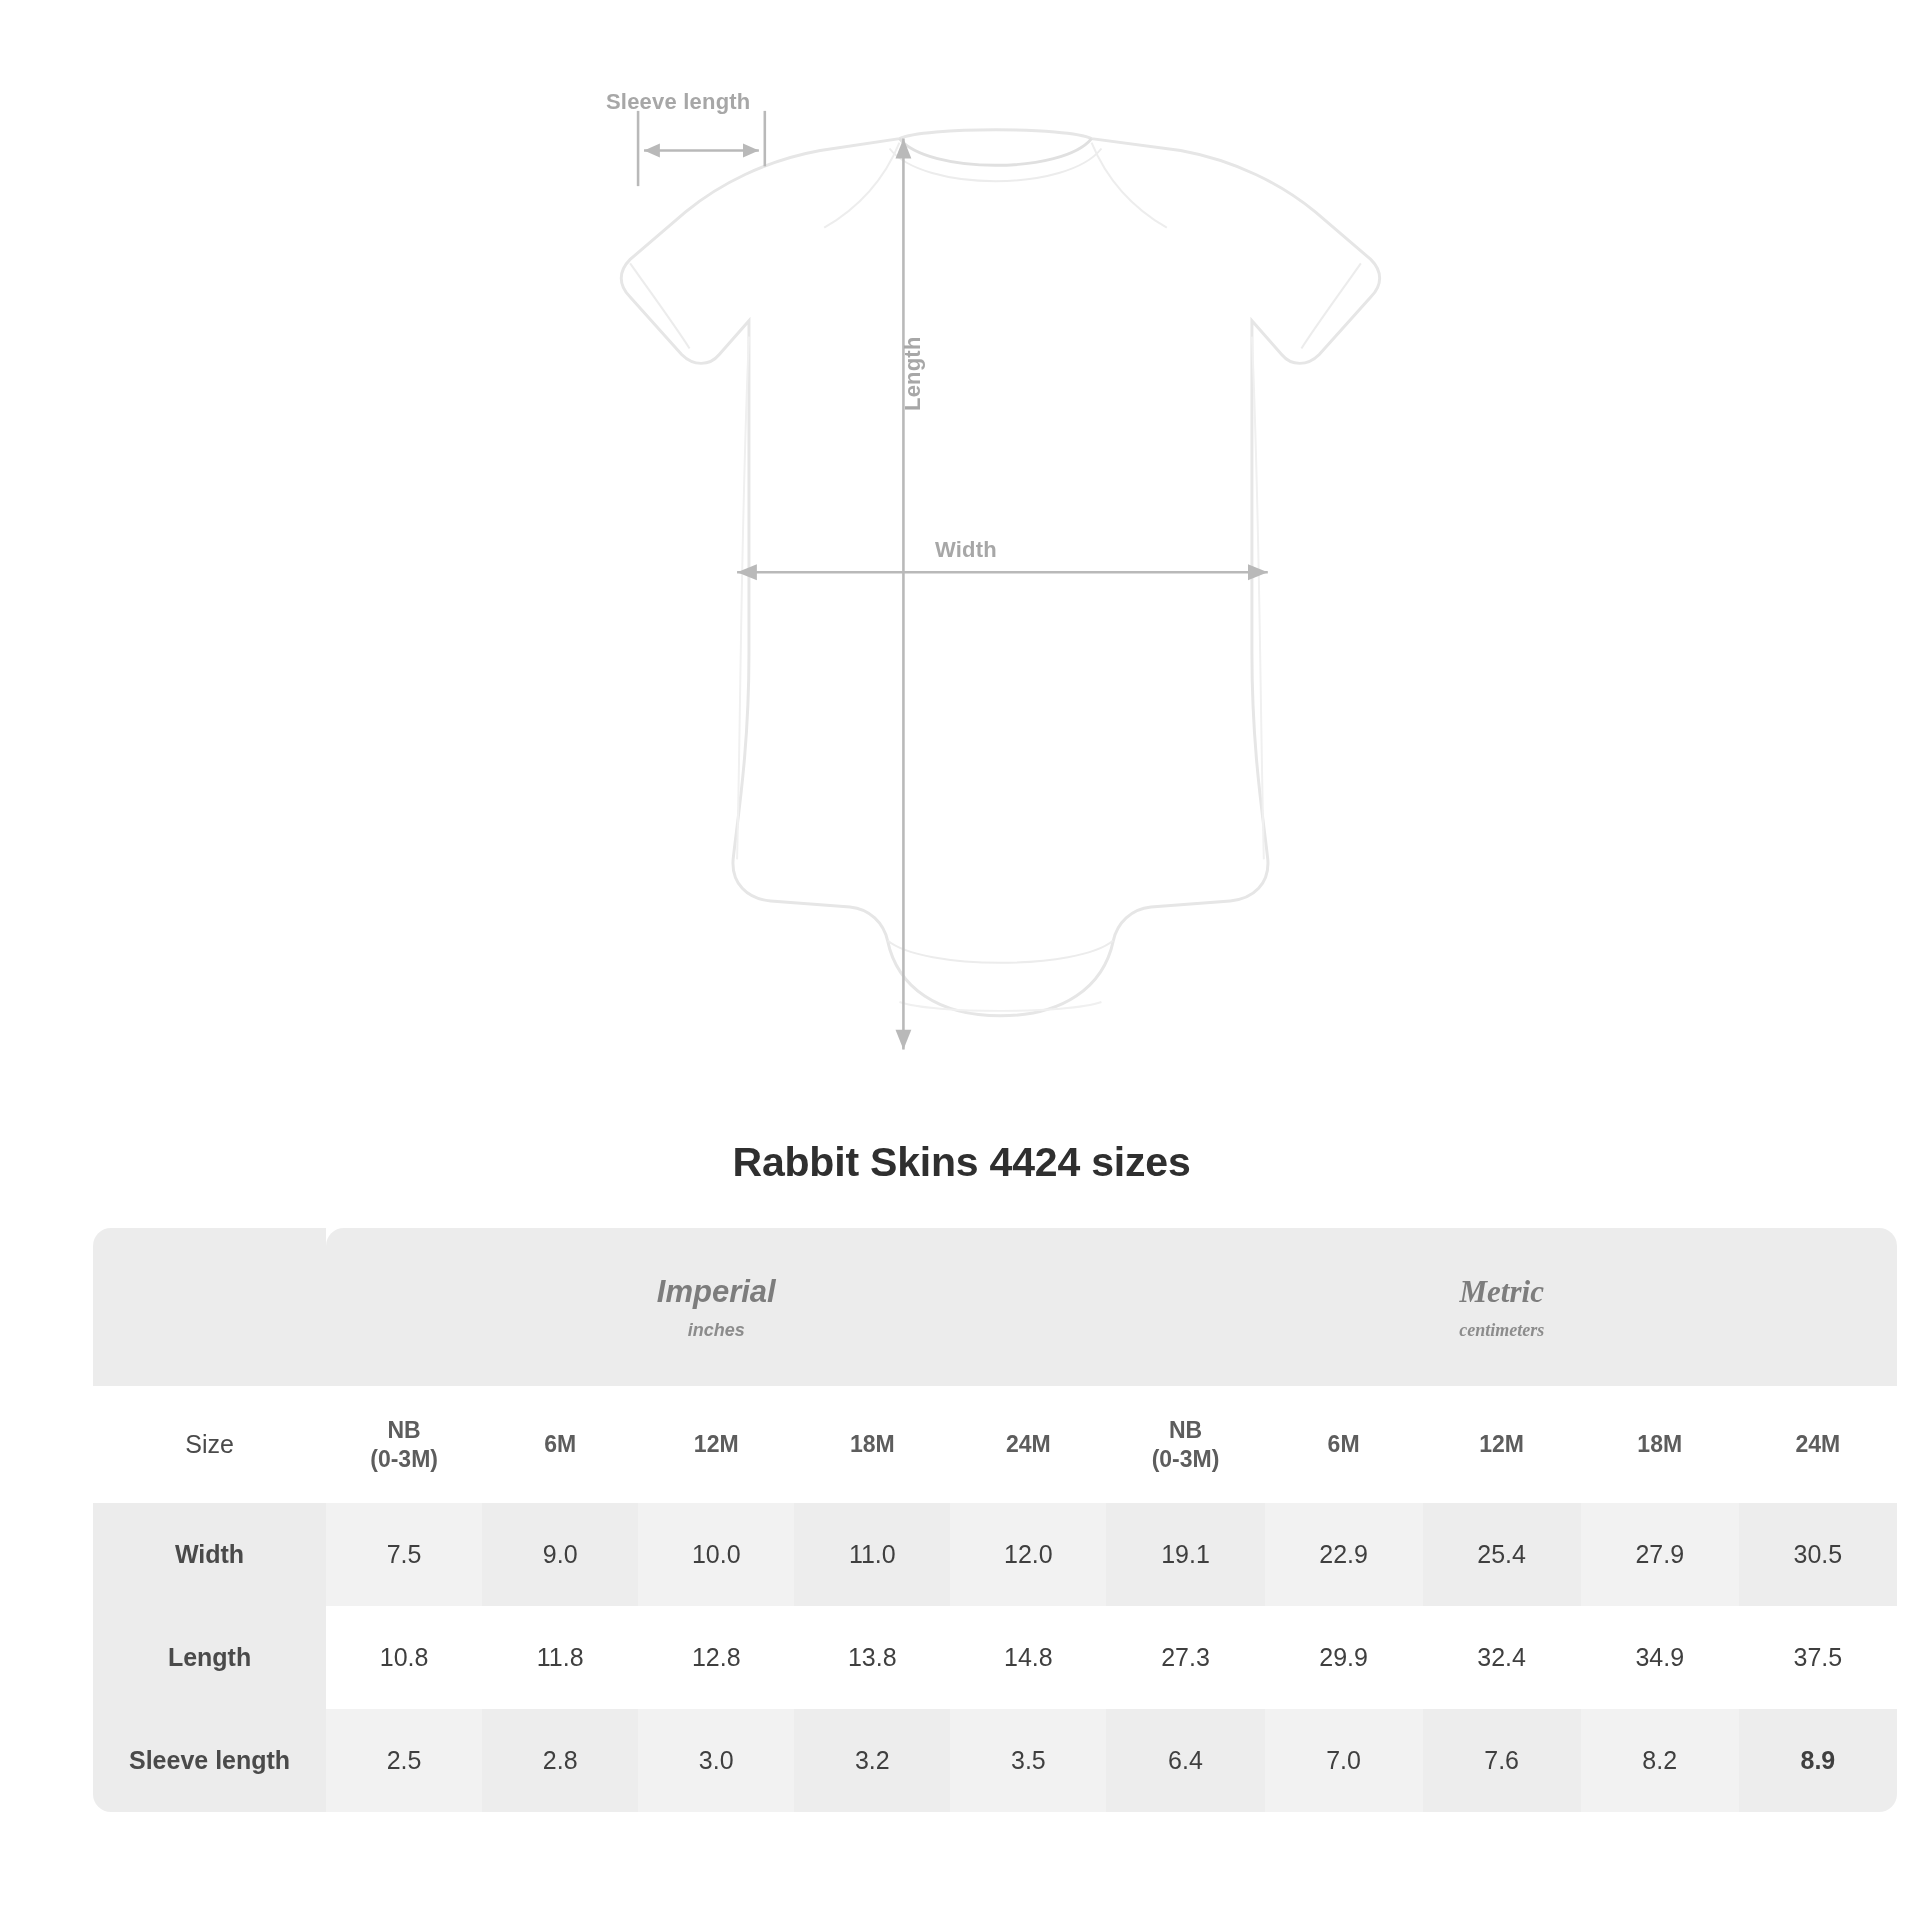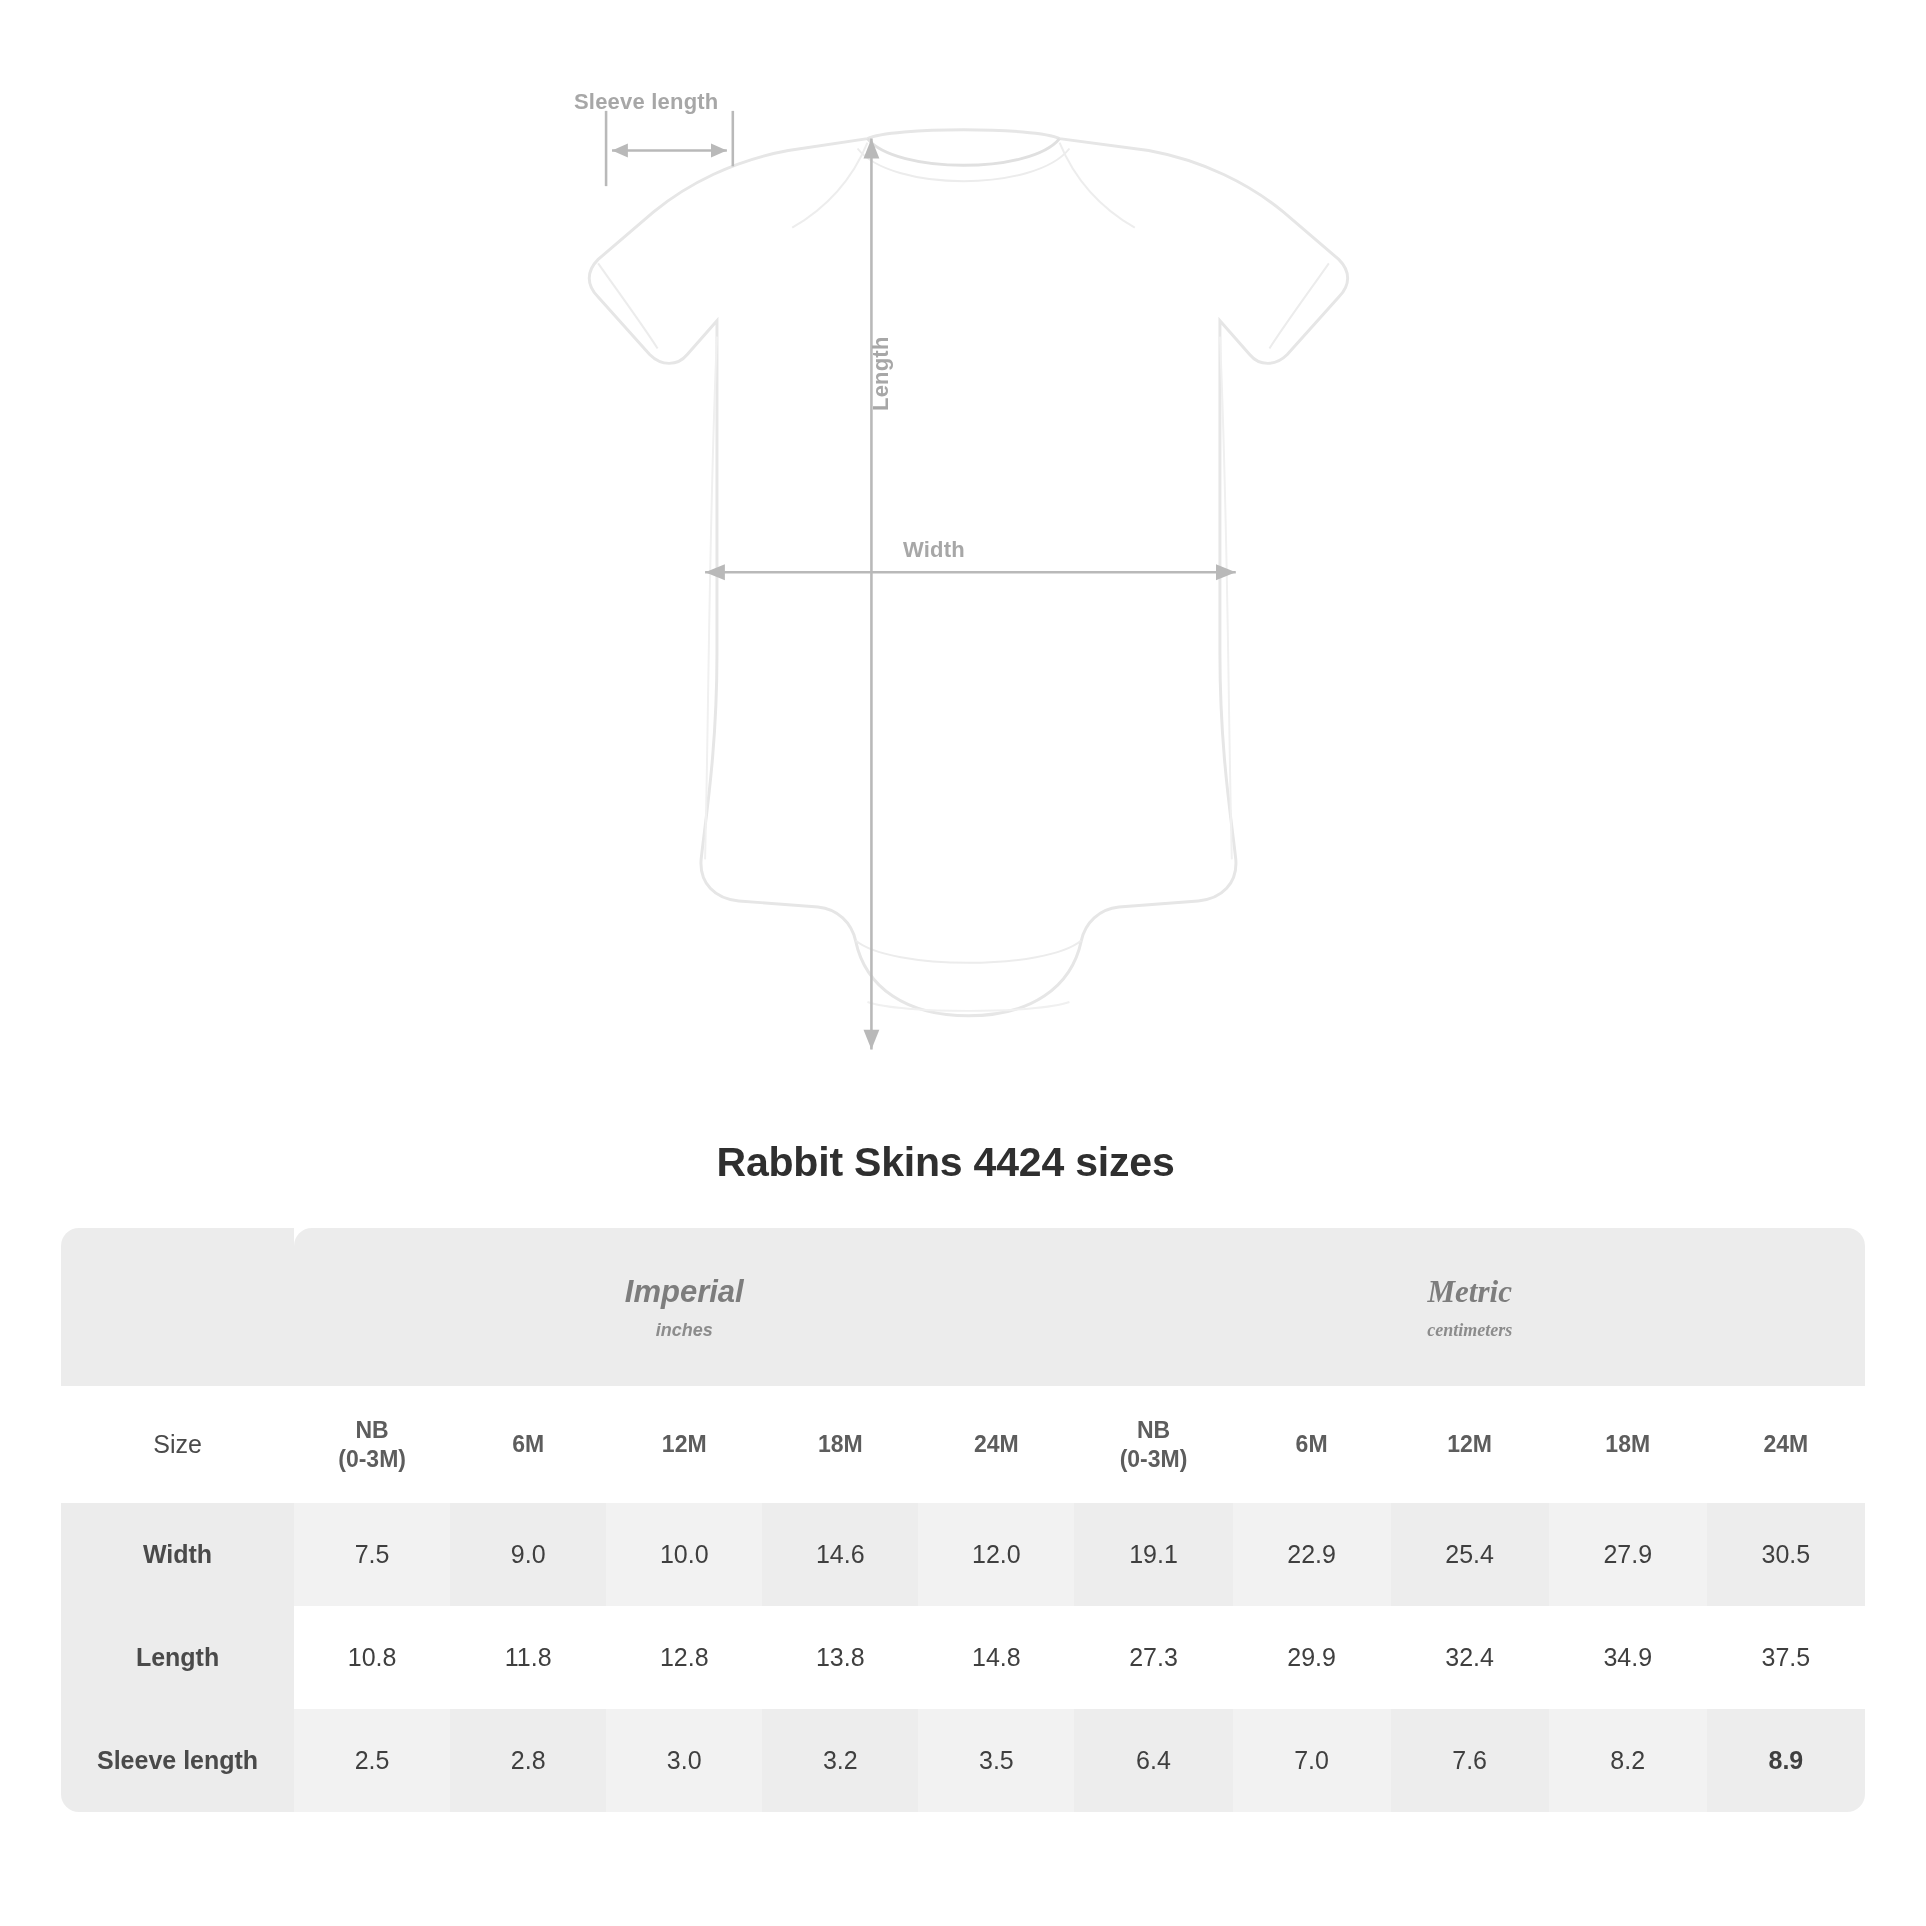--- a/index.html
+++ b/index.html
@@ -12,20 +12,21 @@
     height: 1927px;
     font-family: "Liberation Sans", sans-serif;
     color: #3b3b3b;
     overflow: hidden;
   }
   .page {
     position: relative;
     width: 1891px;
     height: 1927px;
     box-sizing: border-box;
+    padding-left: 32px;
   }
 
   
   .garment-area {
     position: relative;
     width: 1927px;
     height: 1099px;
   }
   .garment-svg {
     position: absolute;
@@ -290,21 +291,21 @@
           <td class="col-head">18M</td>
           <td class="col-head">24M</td>
         </tr>
       </thead>
       <tbody>
         <tr class="shaded">
           <td class="row-head">Width</td>
           <td class="cell">7.5</td>
           <td class="cell alt">9.0</td>
           <td class="cell">10.0</td>
-          <td class="cell alt">14.6</td>
+          <td class="cell alt">11.0</td>
           <td class="cell">12.0</td>
           <td class="cell alt">19.1</td>
           <td class="cell">22.9</td>
           <td class="cell alt">25.4</td>
           <td class="cell">27.9</td>
           <td class="cell alt">30.5</td>
         </tr>
         <tr class="plain">
           <td class="row-head">Length</td>
           <td class="cell">10.8</td>

